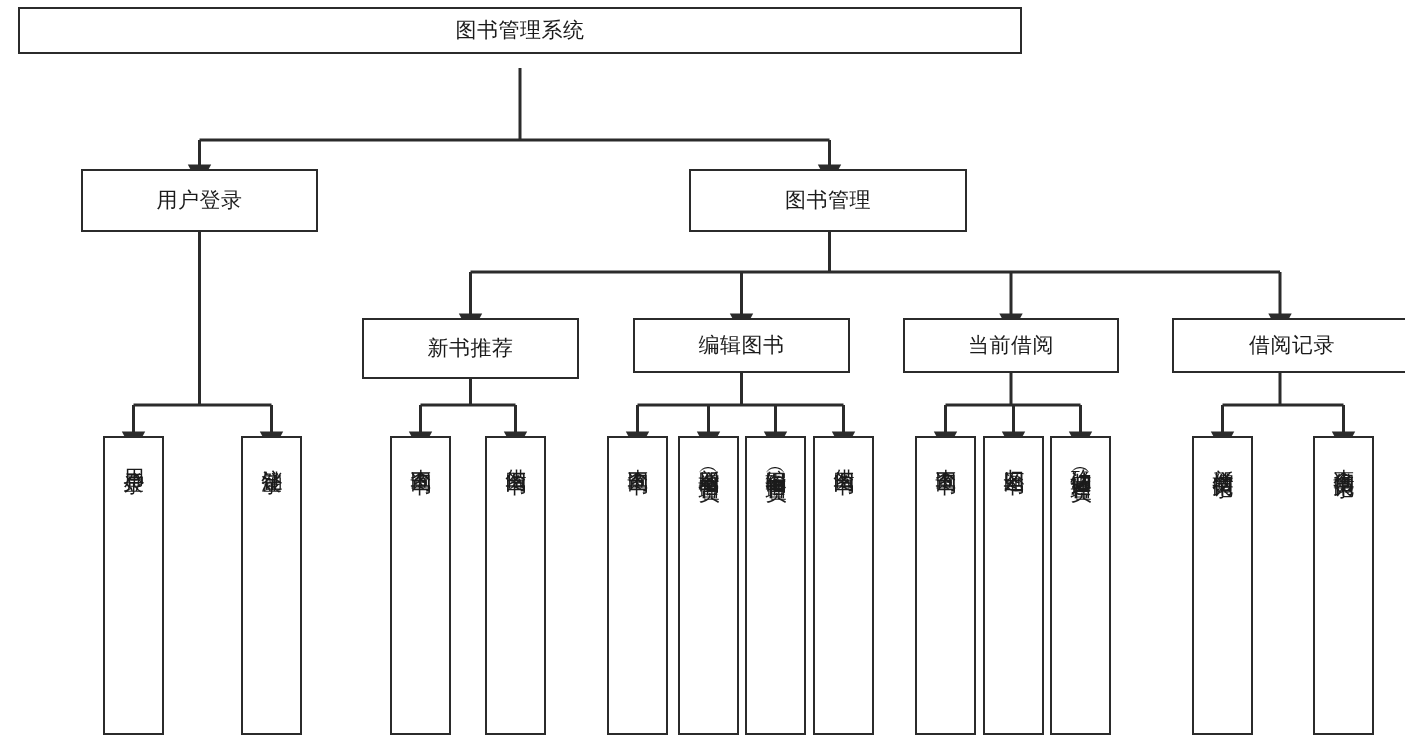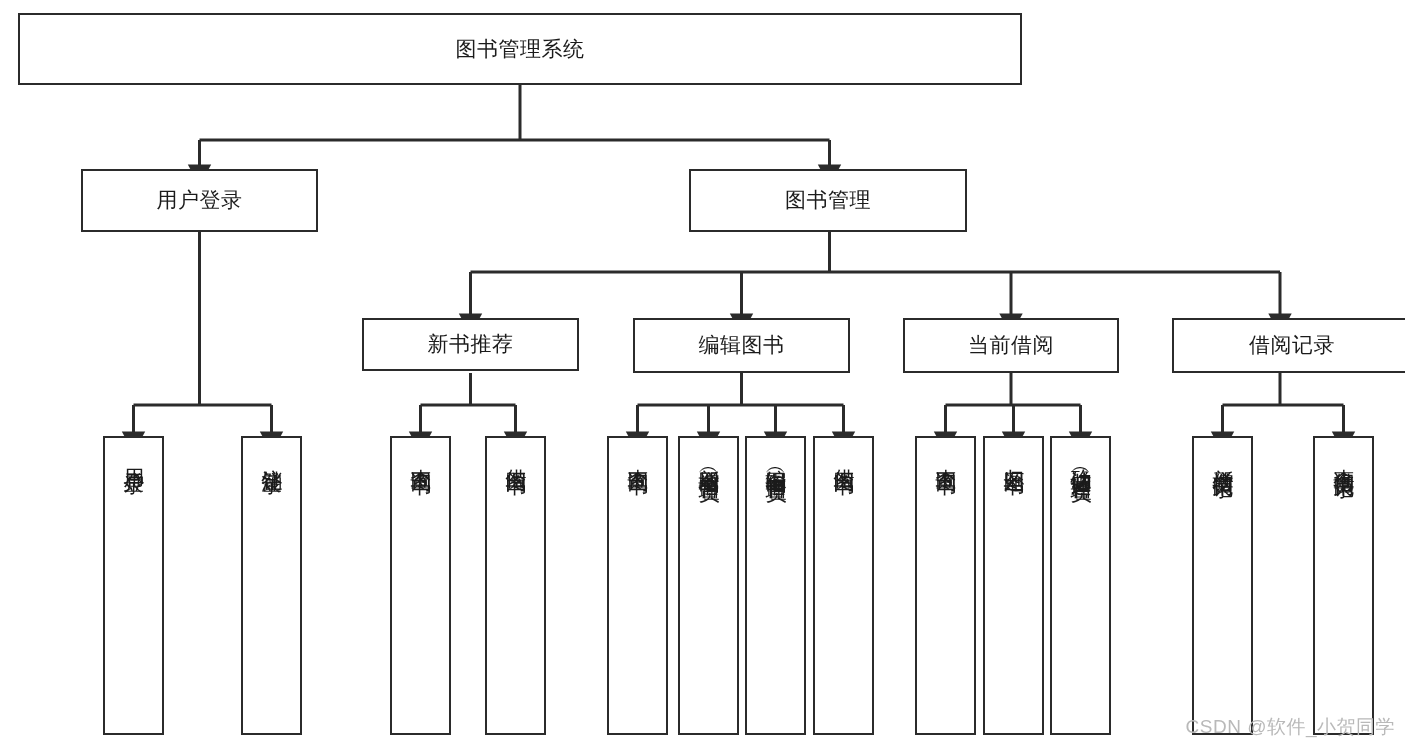--- a/index.html
+++ b/index.html
@@ -105,30 +105,30 @@
         <path d="M1013.5 405 L1013.5 435" marker-end="url(#arrowhead)"></path>
         <path d="M1080.5 405 L1080.5 435" marker-end="url(#arrowhead)"></path>
         <path d="M1280 373 L1280 405"></path>
         <path d="M1222.5 405 L1343.5 405"></path>
         <path d="M1222.5 405 L1222.5 435" marker-end="url(#arrowhead)"></path>
         <path d="M1343.5 405 L1343.5 435" marker-end="url(#arrowhead)"></path>
       </g>
   </svg>
 
   <div id="node-layer">
-      <div class="node" style="left: 18px; top: 13px; width: 1004px; height: 72px; font-family: Liberation Serif, serif;">
+      <div class="node" style="left: 18px; top: 7px; width: 1004px; height: 47px; font-family: Liberation Serif, serif;">
         <span class="label">图书管理系统</span>
       </div>
       <div class="node" style="left: 81px; top: 169px; width: 237px; height: 63px;">
         <span class="label">用户登录</span>
       </div>
       <div class="node" style="left: 689px; top: 169px; width: 278px; height: 63px;">
         <span class="label">图书管理</span>
       </div>
-      <div class="node" style="left: 362px; top: 318px; width: 217px; height: 53px;">
+      <div class="node" style="left: 362px; top: 318px; width: 217px; height: 61px;">
         <span class="label">新书推荐</span>
       </div>
       <div class="node" style="left: 633px; top: 318px; width: 217px; height: 55px;">
         <span class="label">编辑图书</span>
       </div>
       <div class="node" style="left: 903px; top: 318px; width: 216px; height: 55px;">
         <span class="label">当前借阅</span>
       </div>
       <div class="node" style="left: 1172px; top: 318px; width: 240px; height: 55px;">
         <span class="label">借阅记录</span>
@@ -167,14 +167,13 @@
         <span class="label">确认归还（管理员）</span>
       </div>
       <div class="node vertical" style="left: 1192px; top: 436px; width: 61px; height: 299px;">
         <span class="label">新增借阅记录</span>
       </div>
       <div class="node vertical" style="left: 1313px; top: 436px; width: 61px; height: 299px;">
         <span class="label">查询借阅记录</span>
       </div>
     </div>
 
-  <div class="watermark">CSDN @软件_小贺同学</div>
 </div>
 
 </body></html>

